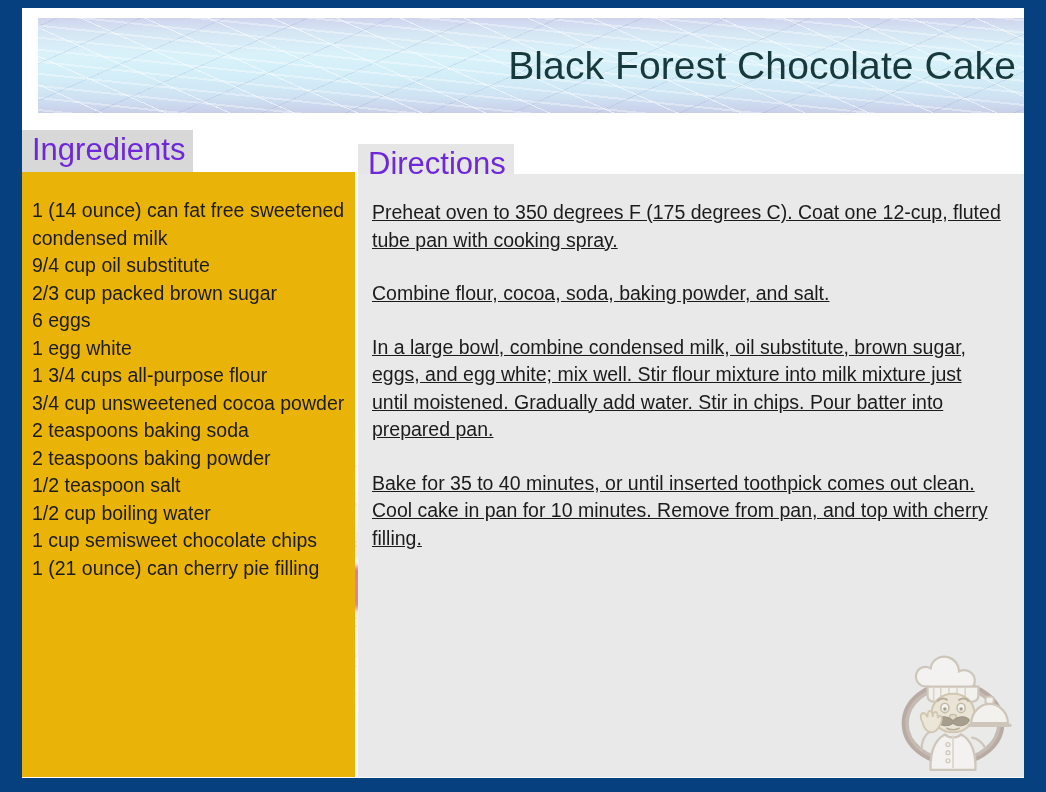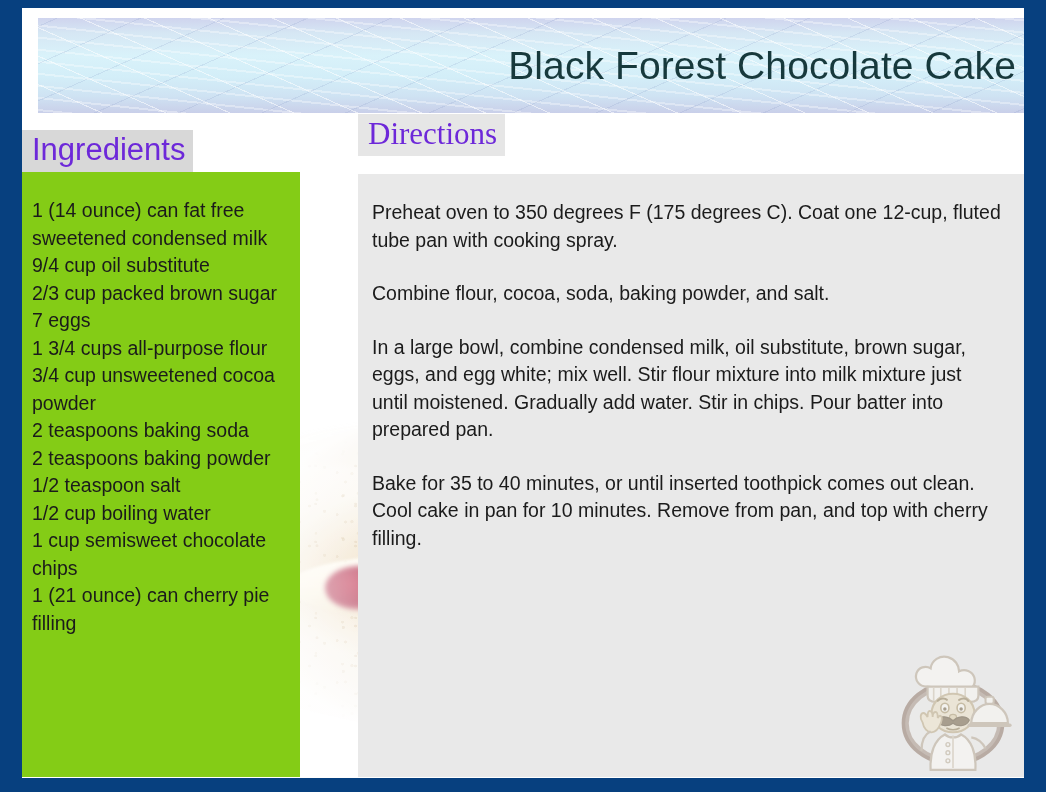--- a/index.html
+++ b/index.html
@@ -151,32 +151,32 @@
   .tab {
     position: absolute;
     background: #d9d9d9;
     color: #6d28d9;
     font-size: 31px;
     line-height: 40px;
     padding: 0 8px 0 10px;
     white-space: nowrap;
   }
   #ingredients-tab { left: 0px;   top: 122px; height: 42px; background: #d8d8d8; }
-  #directions-tab  { left: 336px; top: 106px; height: 42px; background: #e6e6e6; font-family: Liberation Serif, serif; }
+  #directions-tab  { left: 336px; top: 136px; height: 42px; background: #e6e6e6; }
 
   .panel {
     position: absolute;
     box-sizing: border-box;
   }
   #ingredients-panel {
     left: 0px;
     top: 164px;
-    width: 278px;
+    width: 333px;
     height: 605px;
-    background: #84cc16;
+    background: #eab308;
     padding-left: 28px;
   }
   #directions-panel {
     left: 336px;
     top: 166px;
     width: 666px;
     height: 603px;
     background: #e9e9e9;
   }
 
@@ -195,20 +195,21 @@
     position: absolute;
     left: 14px;
     top: 25px;
     width: 630px;
     font-size: 19.5px;
     line-height: 27.5px;
     color: #1b1b1b;
   }
   #directions-body p {
     margin: 0 0 26px 0;
+    text-decoration: underline;
   }
   #directions-body p:last-child { margin-bottom: 0; }
 
   
   #chef-logo {
     position: absolute;
     right: 10px;
     bottom: 6px;
     width: 122px;
     height: 122px;
@@ -236,21 +237,22 @@
       <div class="cherry-b"></div>
       <div class="fade"></div>
     </div>
 
     <div class="tab" id="ingredients-tab">Ingredients</div>
     <div class="panel" id="ingredients-panel">
       <div id="ingredients-list">
         <div class="ing-item">1 (14 ounce) can fat free sweetened condensed milk</div>
         <div class="ing-item">9/4 cup oil substitute</div>
         <div class="ing-item">2/3 cup packed brown sugar</div>
-        <div class="ing-item">7 eggs</div>
+        <div class="ing-item">6 eggs</div>
+        <div class="ing-item">1 egg white</div>
         <div class="ing-item">1 3/4 cups all-purpose flour</div>
         <div class="ing-item">3/4 cup unsweetened cocoa powder</div>
         <div class="ing-item">2 teaspoons baking soda</div>
         <div class="ing-item">2 teaspoons baking powder</div>
         <div class="ing-item">1/2 teaspoon salt</div>
         <div class="ing-item">1/2 cup boiling water</div>
         <div class="ing-item">1 cup semisweet chocolate chips</div>
         <div class="ing-item">1 (21 ounce) can cherry pie filling</div>
       </div>
     </div>

